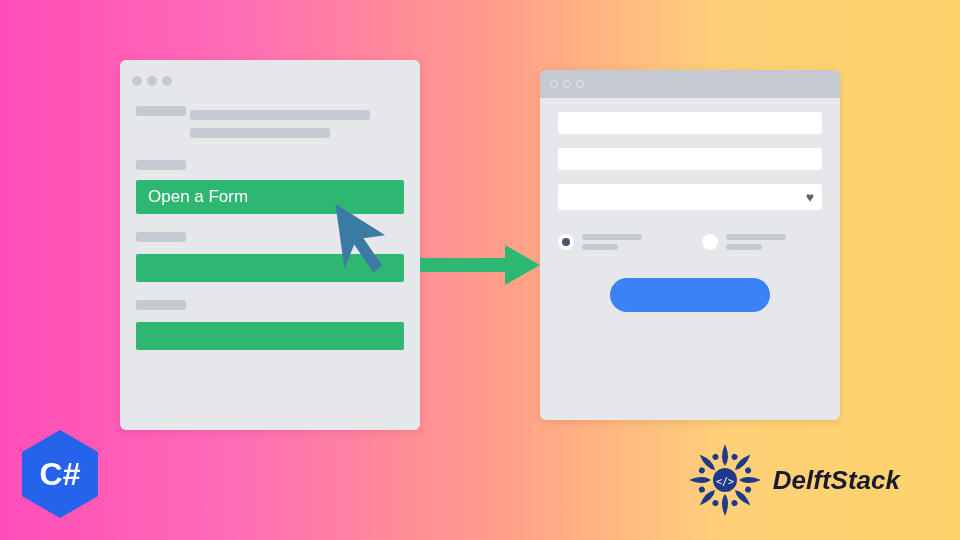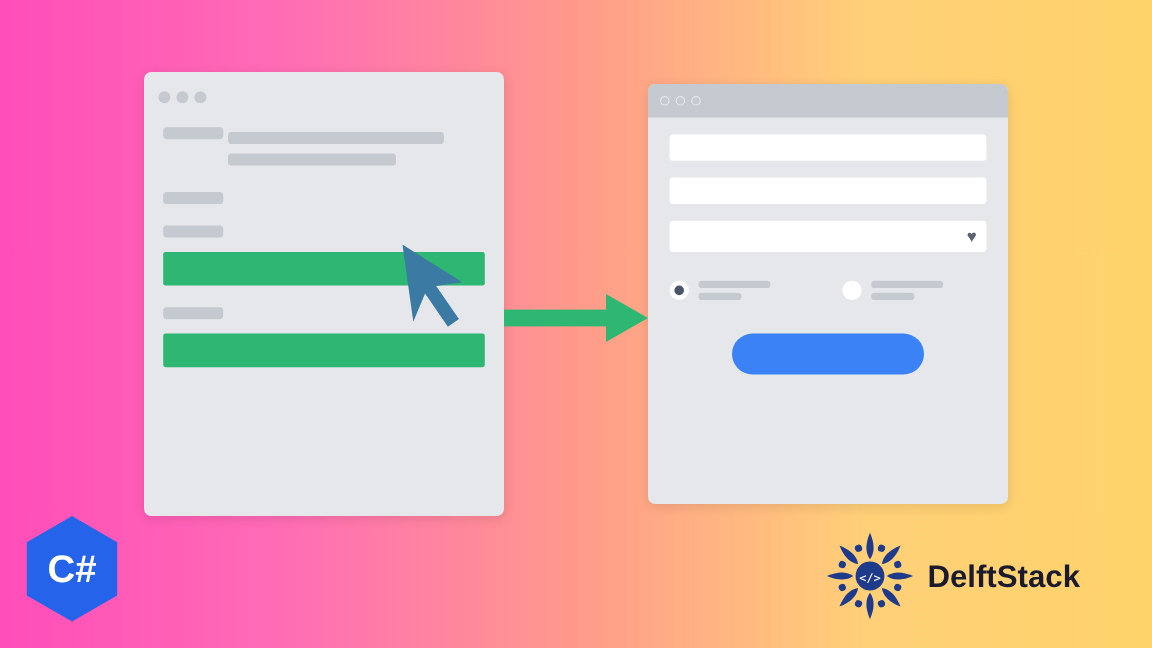--- a/index.html
+++ b/index.html
@@ -26,35 +26,38 @@
 .radio.checked::after{content:"";width:8px;height:8px;border-radius:50%;background:#4a5568}
 .rlabel{display:flex;flex-direction:column;gap:4px}
 .rline{width:60px;height:6px;background:#c5c9d0;border-radius:3px}
 .rline.sm{width:36px}
 .submit{height:34px;width:160px;background:#3b82f6;border-radius:17px;margin:18px auto}
 .csharp{position:absolute;left:20px;bottom:20px;width:80px;height:92px;display:flex;align-items:center;justify-content:center}
 .hex{width:76px;height:88px;background:#2563eb;clip-path:polygon(50% 0,100% 25%,100% 75%,50% 100%,0 75%,0 25%);display:flex;align-items:center;justify-content:center;color:#fff;font-size:32px;font-weight:bold}
 .logo{position:absolute;right:60px;bottom:20px;display:flex;align-items:center;gap:8px}
 .mandala{width:80px;height:80px;position:relative}
 .mandala svg{width:100%;height:100%}
-.brand{font-size:26px;font-weight:bold;color:#1a1a2e;}
+.brand{font-size:26px;font-weight:bold;color:#1a1a2e;font-style:italic}
 </style>
 </head>
 <body>
 
 <div class="window win-left">
   <div class="titlebar-dots">
     <div class="dot"></div>
     <div class="dot"></div>
     <div class="dot"></div>
   </div>
   <div class="line" style="width:50px;margin-top:16px"></div>
   <div class="line" style="width:180px;margin-left:70px;margin-top:-14px"></div>
   <div class="line" style="width:140px;margin-left:70px"></div>
   <div class="line" style="width:50px;margin-top:22px"></div>
+  <div class="open-btn">
+    <span>Open a Form</span>
+  </div>
   <div class="line" style="width:50px;margin-top:18px"></div>
   <div class="green-bar"></div>
   <div class="line" style="width:50px;margin-top:18px"></div>
   <div class="green-bar"></div>
 </div>
 
 <svg class="arrow" width="120" height="50">
   <rect x="0" y="18" width="90" height="14" fill="#2eb772"></rect>
   <polygon points="85,5 120,25 85,45" fill="#2eb772"></polygon>
 </svg>

